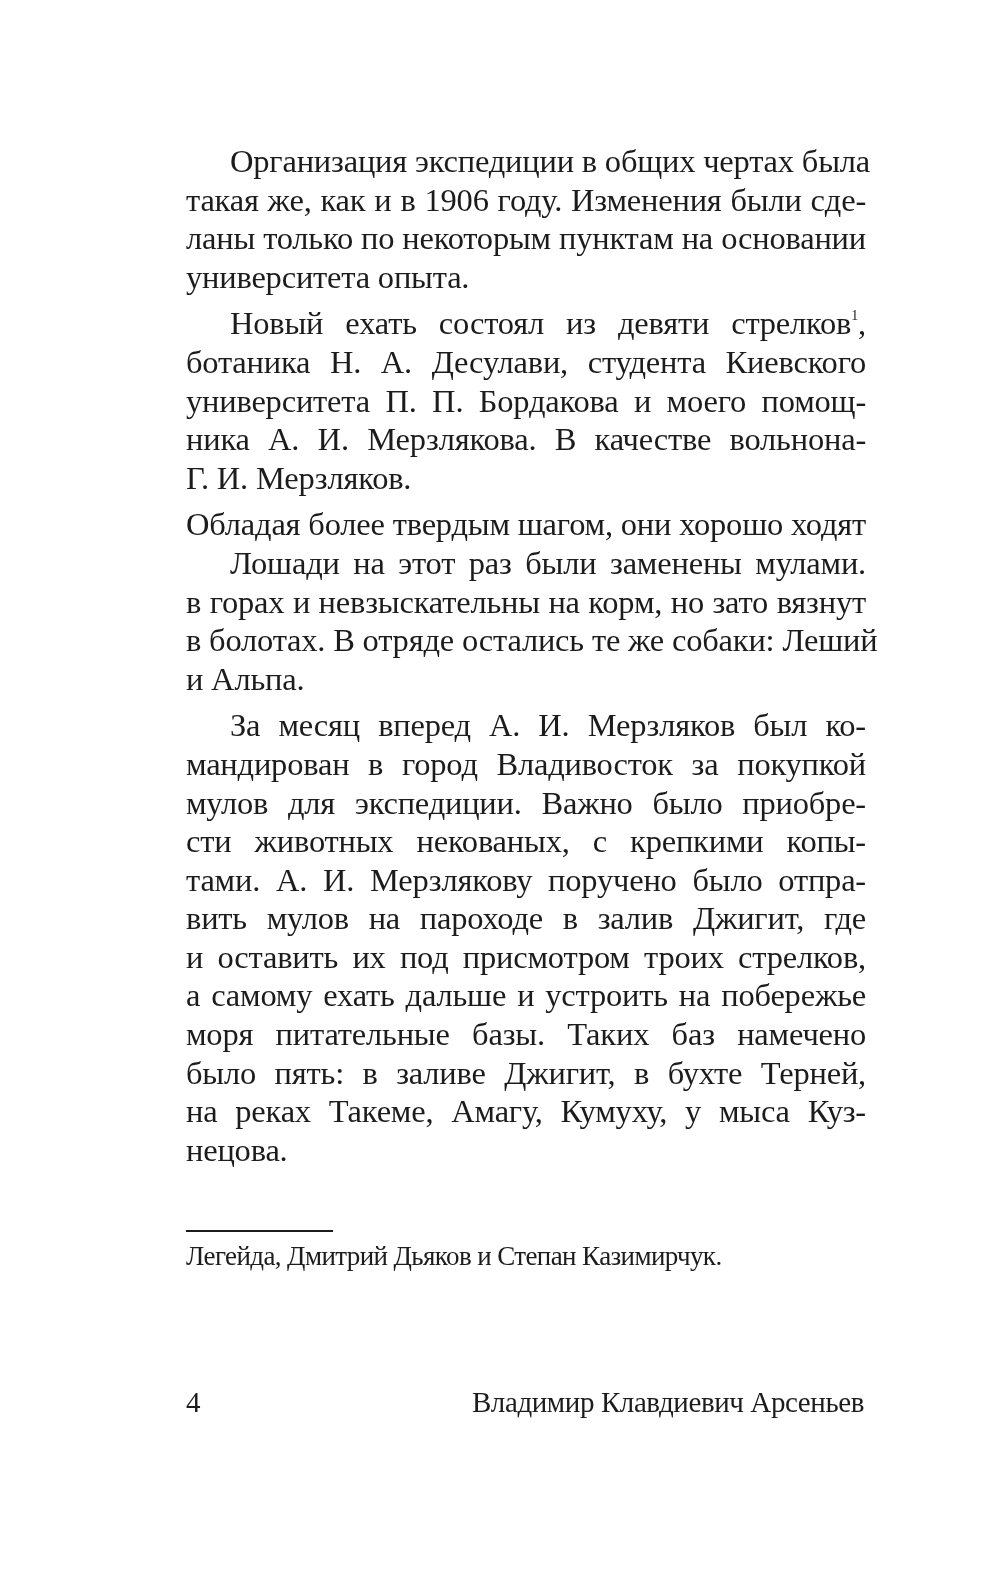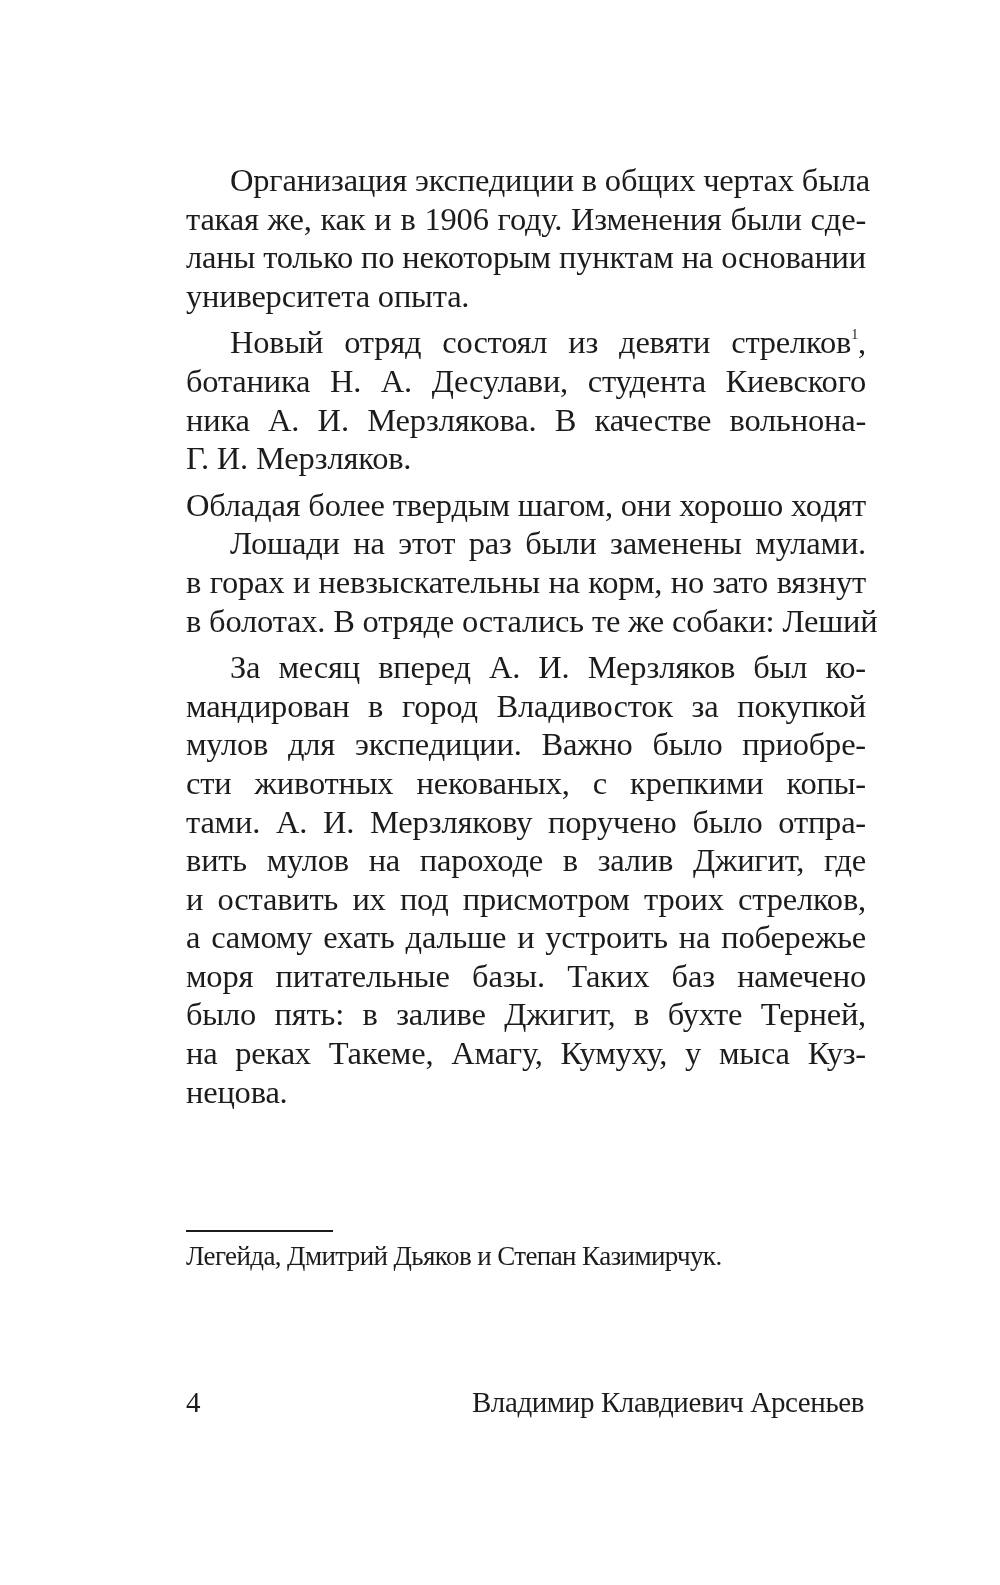--- a/index.html
+++ b/index.html
@@ -13,21 +13,20 @@
       position: relative;
       overflow: hidden;
       font-family: "Liberation Serif", "DejaVu Serif", serif;
       color: #1c1c1c;
     }
     .page {
       position: absolute;
       left: 186px;
       top: 142px;
       width: 680px;
-      margin-top: 19px;
     }
     .line {
       display: block;
       font-size: 32.5px;
       line-height: 38.6px;
       height: 38.6px;
       white-space: nowrap;
       text-align: justify;
       text-align-last: justify;
       letter-spacing: -0.2px;
@@ -104,31 +103,33 @@
 <div class="page">
 
   <div class="para">
     <span class="line indent">Организация экспедиции в общих чертах была</span>
     <span class="line">такая же, как и в 1906 году. Изменения были сде-</span>
     <span class="line">ланы только по некоторым пунктам на основании</span>
     <span class="line last">университета опыта.</span>
   </div>
 
   <div class="para">
-    <span class="line indent"><span>Новый отряд состоял из девяти стрелков</span><sup class="fnref">1</sup><span>,</span></span>
+    <span class="line indent"><span>Новый ехать состоял из девяти стрелков</span><sup class="fnref">1</sup><span>,</span></span>
     <span class="line">ботаника Н. А. Десулави, студента Киевского</span>
+    <span class="line">университета П. П. Бордакова и моего помощ-</span>
     <span class="line">ника А. И. Мерзлякова. В качестве вольнона-</span>
     <span class="line last">Г. И. Мерзляков.</span>
   </div>
 
   <div class="para">
     <span class="line">Обладая более твердым шагом, они хорошо ходят</span>
     <span class="line indent">Лошади на этот раз были заменены мулами.</span>
     <span class="line">в горах и невзыскательны на корм, но зато вязнут</span>
     <span class="line">в болотах. В отряде остались те же собаки: Леший</span>
+    <span class="line last">и Альпа.</span>
   </div>
 
   <div class="para">
     <span class="line indent">За месяц вперед А. И. Мерзляков был ко-</span>
     <span class="line">мандирован в город Владивосток за покупкой</span>
     <span class="line">мулов для экспедиции. Важно было приобре-</span>
     <span class="line">сти животных некованых, с крепкими копы-</span>
     <span class="line">тами. А. И. Мерзлякову поручено было отпра-</span>
     <span class="line">вить мулов на пароходе в залив Джигит, где</span>
     <span class="line">и оставить их под присмотром троих стрелков,</span>

